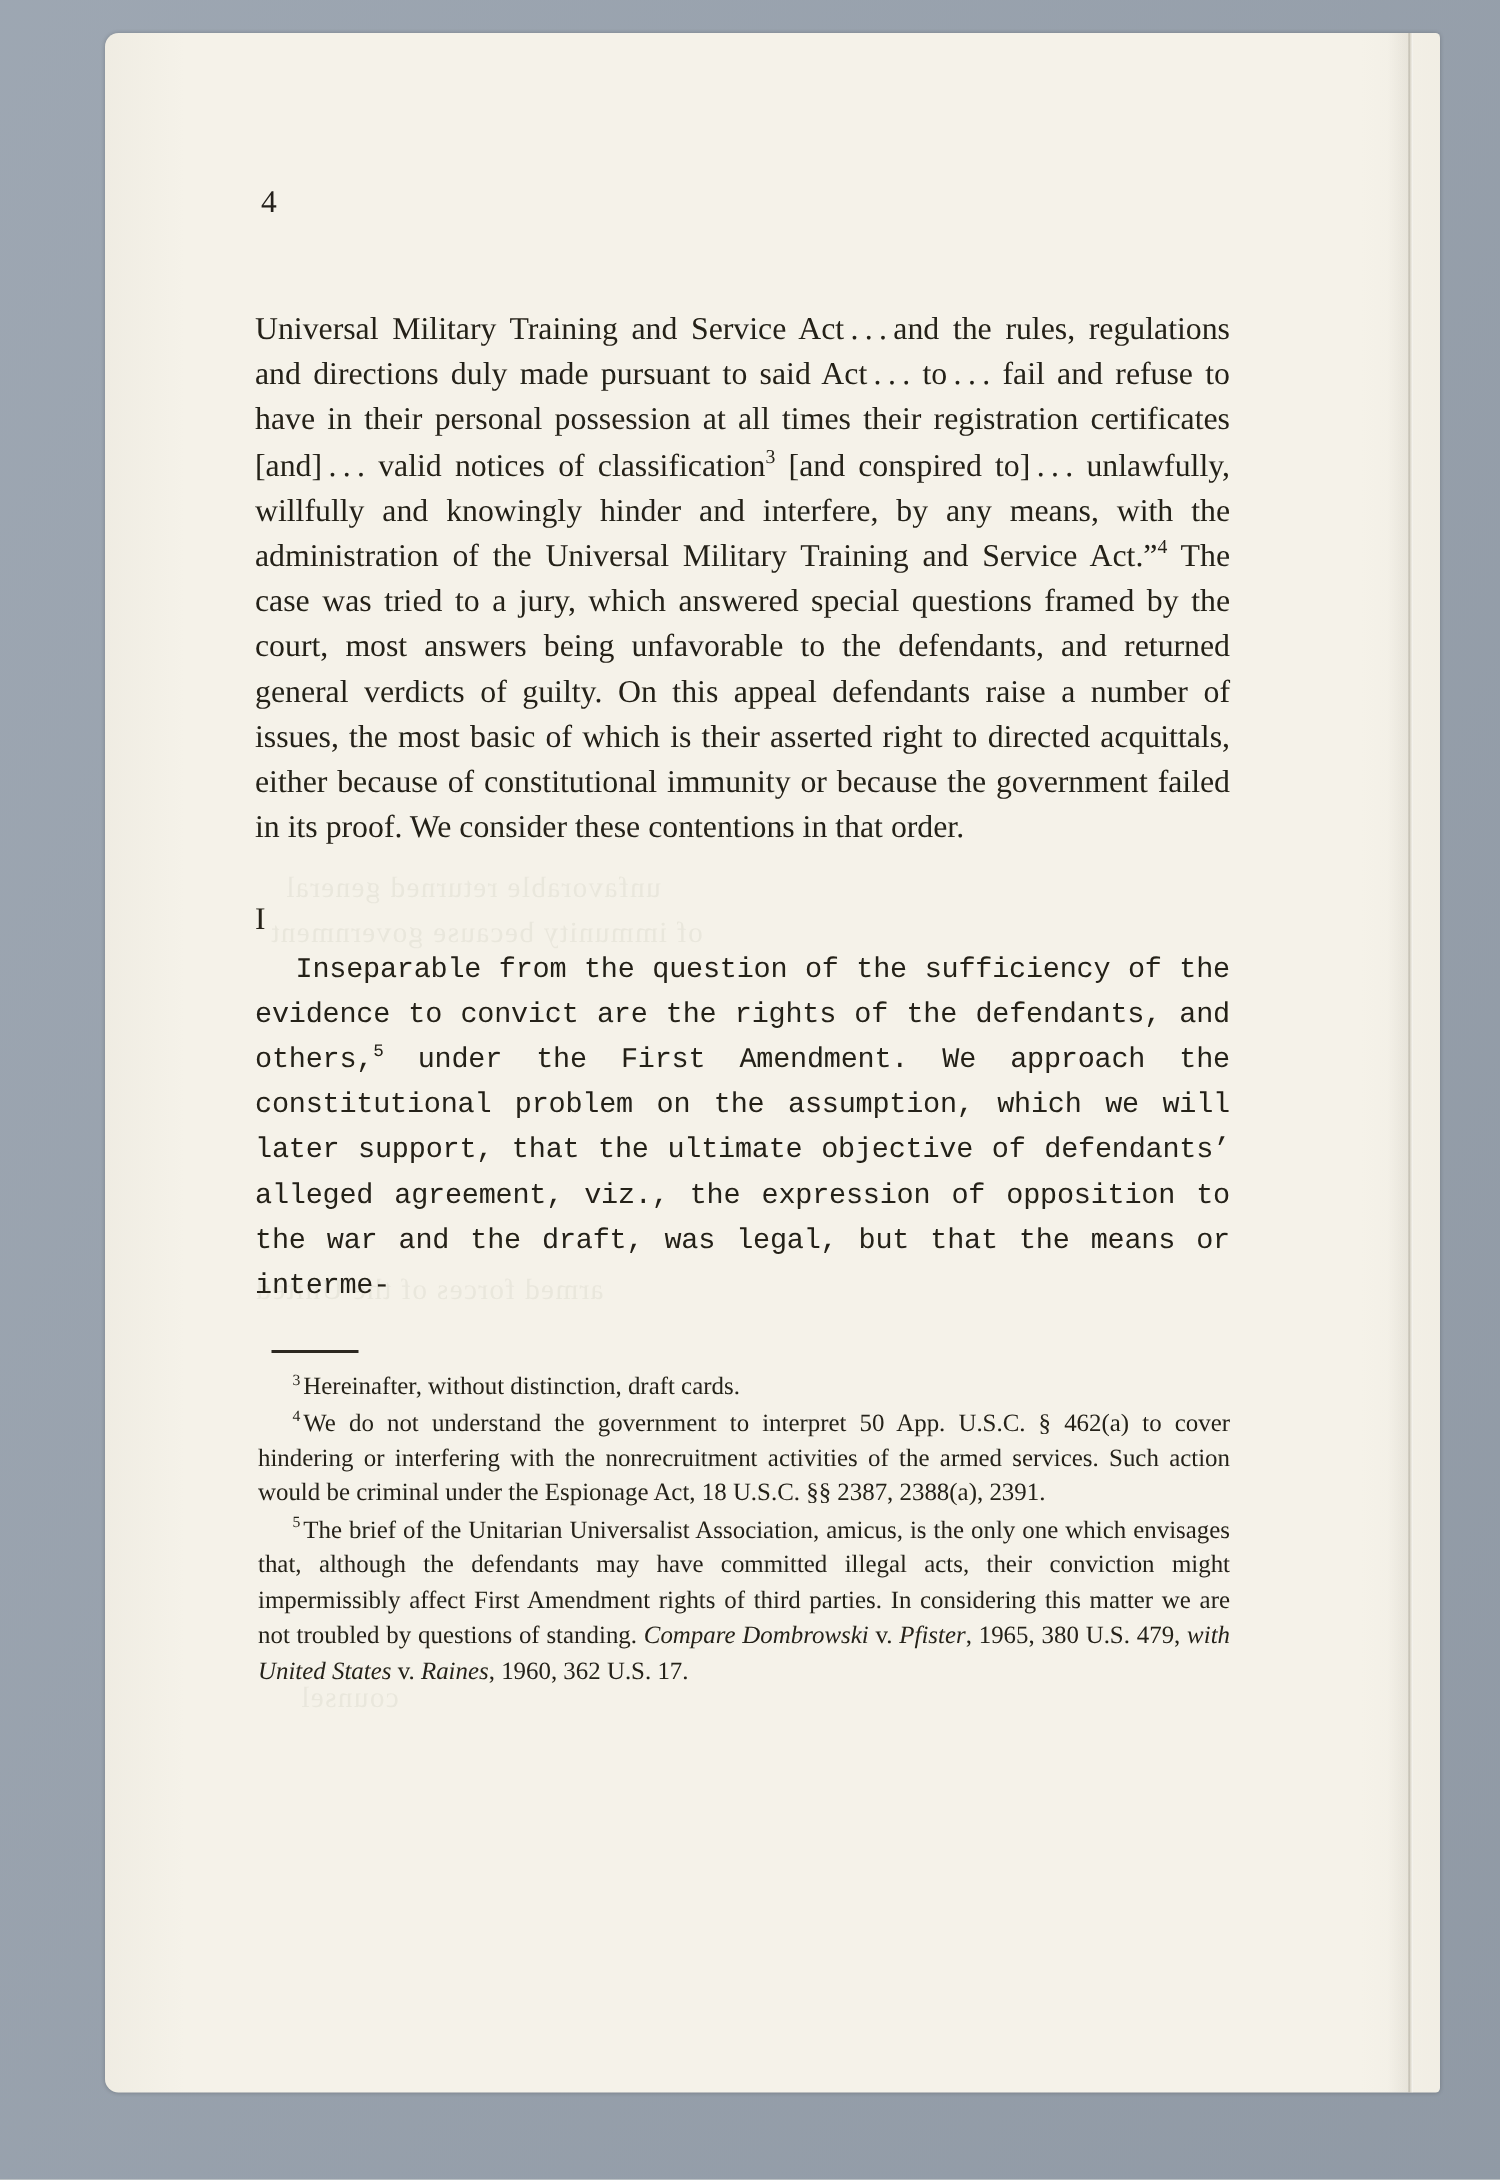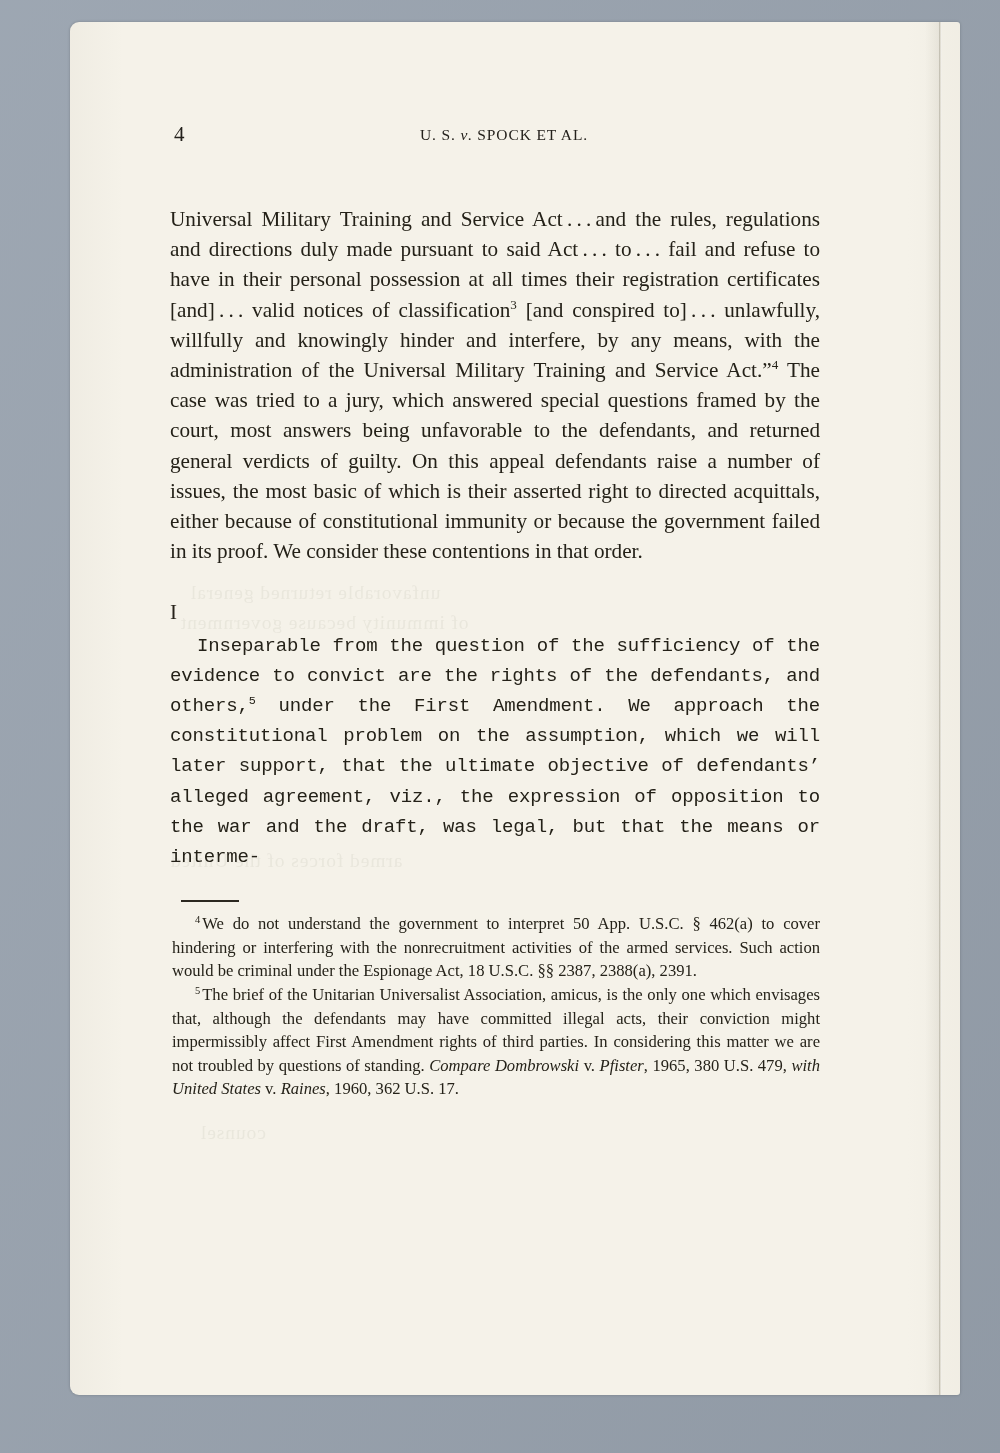--- a/index.html
+++ b/index.html
@@ -190,34 +190,34 @@
 
   <div class="bleed" style="left:120px; top:560px;">unfavorable returned general</div>
   <div class="bleed" style="left:110px; top:590px;">of immunity because government</div>
   <div class="bleed" style="left:100px; top:828px;">armed forces of the United</div>
   <div class="bleed" style="left:130px; top:1100px;">counsel</div>
 
   <div class="content">
 
     <div class="running-head">
       <span class="folio">4</span>
-      <span class="head-title"><span>U. S. </span><span class="vee">v</span><span>. SPOCK ET AL.</span></span>
     </div>
 
     <div class="body-copy">
       <p><span>Universal Military Training and Service Act . . . and the rules, regulations and directions duly made pursuant to said Act . . . to . . . fail and refuse to have in their personal possession at all times their registration certificates [and] . . . valid notices of classification</span><sup>3</sup><span> [and conspired to] . . . unlawfully, willfully and knowingly hinder and interfere, by any means, with the administration of the Universal Military Training and Service Act.”</span><sup>4</sup><span> The case was tried to a jury, which answered special questions framed by the court, most answers being unfavorable to the defendants, and returned general verdicts of guilty. On this appeal defendants raise a number of issues, the most basic of which is their asserted right to directed acquittals, either because of constitutional immunity or because the government failed in its proof. We consider these contentions in that order.</span></p>
 
       <div class="sec-num">I</div>
 
       <p class="para-indent para-two"><span>Inseparable from the question of the sufficiency of the evidence to convict are the rights of the defendants, and others,</span><sup>5</sup><span> under the First Amendment. We approach the constitutional problem on the assumption, which we will later support, that the ultimate objective of defendants’ alleged agreement, viz., the expression of opposition to the war and the draft, was legal, but that the means or interme-</span></p>
     </div>
 
     <div class="fn-rule"></div>
 
     <div class="footnotes">
+      <p><span class="fn-mark">3</span><span>Hereinafter, without distinction, draft cards.</span></p>
 
       <p><span class="fn-mark">4</span><span>We do not understand the government to interpret 50 App. U.S.C. § 462(a) to cover hindering or interfering with the nonrecruitment activities of the armed services. Such action would be criminal under the Espionage Act, 18 U.S.C. §§ 2387, 2388(a), 2391.</span></p>
 
       <p><span class="fn-mark">5</span><span id="fn5-text"><span>The brief of the Unitarian Universalist Association, amicus, is the only one which envisages that, although the defendants may have committed illegal acts, their conviction might impermissibly affect First Amendment rights of third parties. In considering this matter we are not troubled by questions of standing. </span><i>Compare Dombrowski</i><span> v. </span><i>Pfister</i><span>, 1965, 380 U.S. 479, </span><i>with United States</i><span> v. </span><i>Raines</i><span>, 1960, 362 U.S. 17.</span></span></p>
     </div>
 
   </div>
 </div>
 
 </body></html>

